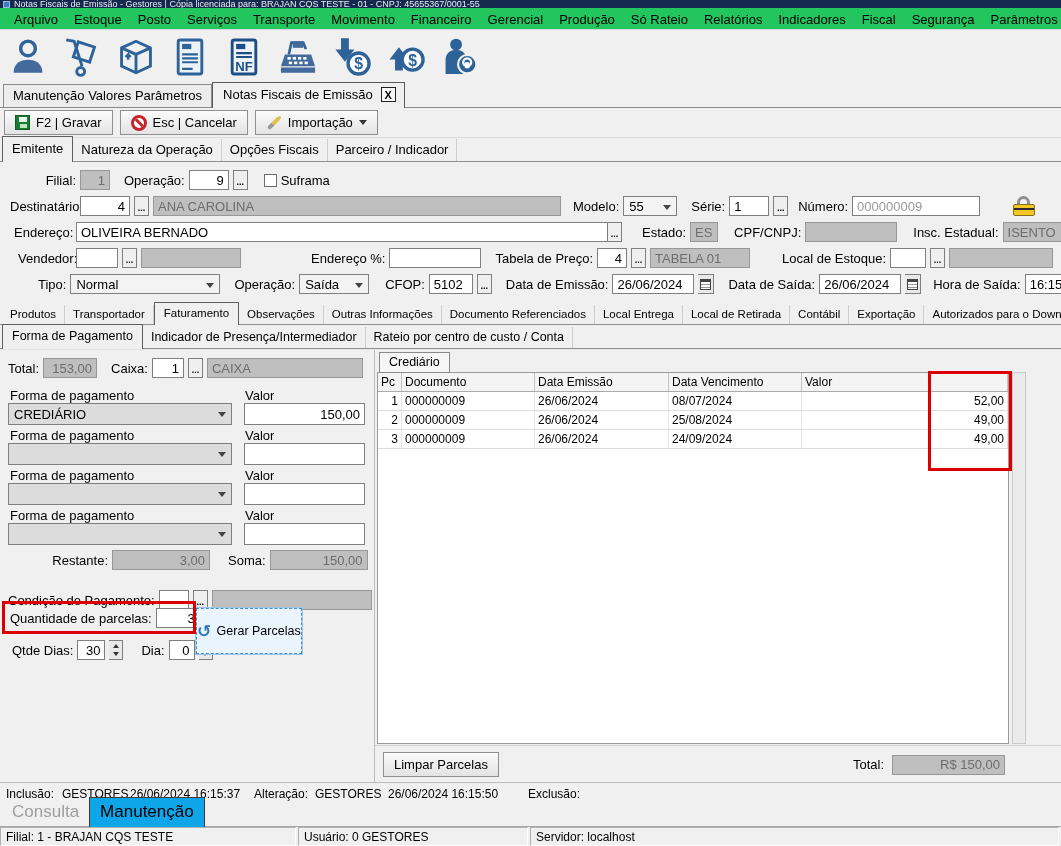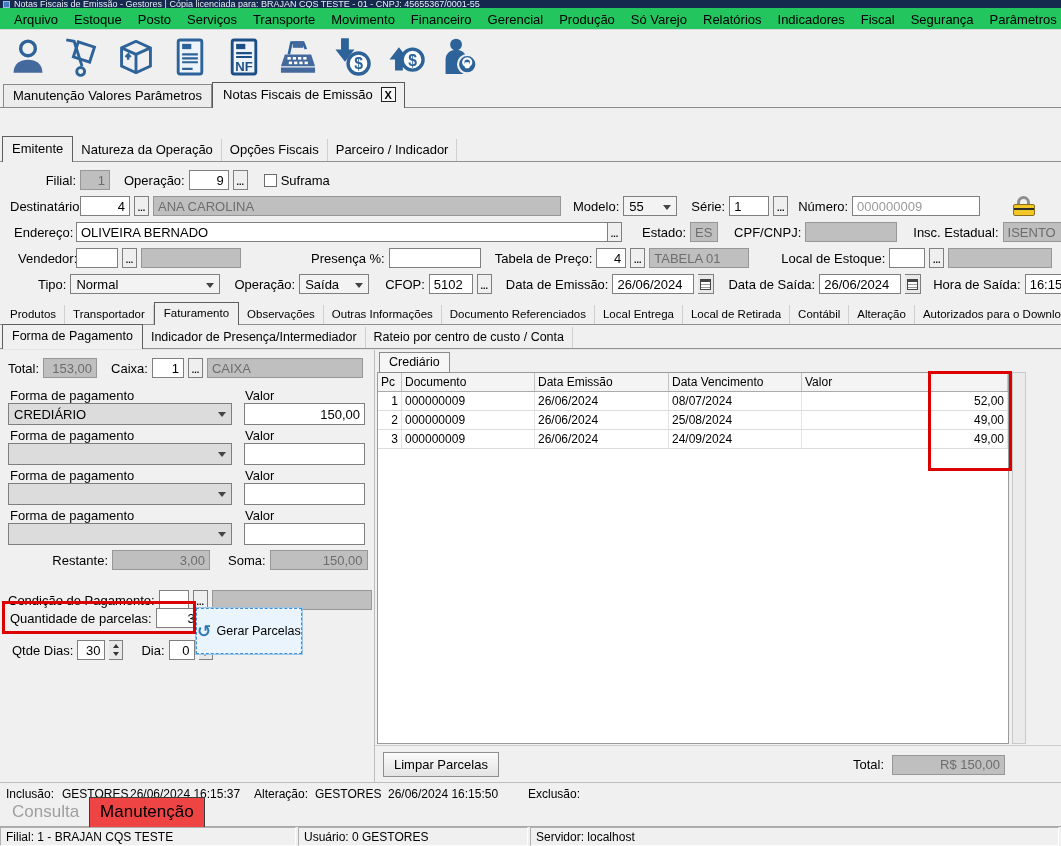--- a/index.html
+++ b/index.html
@@ -93,21 +93,21 @@
   .totgrp{display:flex;align-items:center;gap:8px}
 
   
   .annot{position:absolute;border:3px solid #dd0000;pointer-events:none;z-index:50;background:transparent}
 
   
   .audit{position:absolute;left:0;top:782px;width:100%;height:21px;background:#f0f0f0;border-top:1px solid #bdbdbd;font-size:12px}
   .audit span{position:absolute;top:4px;white-space:nowrap}
   .modetabs{position:absolute;left:0;top:803px;width:100%;height:24px;background:#f0f0f0;display:flex;align-items:flex-end;padding-left:2px;border-bottom:1px solid #a8a8a8}
   .mtab{padding:3px 10px 4px 10px;font-size:17px;color:#9e9e9e;cursor:pointer}
-  .mtab.active{color:#000;border:1px solid #3c3c3c;border-bottom:none;background:#ef4444;margin-bottom:-1px;padding:4px 10px 5px 10px}
+  .mtab.active{color:#000;border:1px solid #3c3c3c;border-bottom:none;background:#0ea5e9;margin-bottom:-1px;padding:4px 10px 5px 10px}
   .statusbar{position:absolute;left:0;top:827px;width:100%;height:19px;background:#f0f0f0;display:flex;font-size:12px}
   .scell{border:1px solid #b0b0b0;border-right-color:#fdfdfd;border-bottom-color:#fdfdfd;height:19px;display:flex;align-items:center;padding:0 5px;white-space:nowrap;overflow:hidden;margin-right:2px}
 
   
   .lock{width:24px;height:21px;position:relative;display:inline-block;cursor:pointer}
   .lock .shackle{position:absolute;left:5px;top:0;width:13px;height:11px;border:3px solid #8e8e8e;border-bottom:none;border-radius:7px 7px 0 0}
   .lock .body{position:absolute;left:1px;top:8px;width:22px;height:12px;background:repeating-linear-gradient(#f2c624 0 3px,#2b2b2b 3px 5px,#f2c624 5px 8px);border:1px solid #8a6d1f;border-radius:2px}
   .sp{display:inline-block;height:1px}
 </style>
 </head>
@@ -123,21 +123,21 @@
   <div class="menubar">
     <span class="mitem">Arquivo</span>
     <span class="mitem">Estoque</span>
     <span class="mitem">Posto</span>
     <span class="mitem">Serviços</span>
     <span class="mitem">Transporte</span>
     <span class="mitem">Movimento</span>
     <span class="mitem">Financeiro</span>
     <span class="mitem">Gerencial</span>
     <span class="mitem">Produção</span>
-    <span class="mitem">Só Varejo</span>
+    <span class="mitem">Só Rateio</span>
     <span class="mitem">Relatórios</span>
     <span class="mitem">Indicadores</span>
     <span class="mitem">Fiscal</span>
     <span class="mitem">Segurança</span>
     <span class="mitem">Parâmetros</span>
 
   </div>
 
   <div class="toolbar">
     <div class="tbtn">
@@ -220,20 +220,43 @@
   </div>
 
   <div class="wintabs">
     <div class="wtab"><span>Manutenção Valores Parâmetros</span></div>
     <div class="wtab active">
       <span>Notas Fiscais de Emissão</span>
       <span class="wclose">X</span>
     </div>
   </div>
 
+  <div class="actionbar">
+    <button class="btn">
+      <span class="icon-save">
+          <i></i>
+          <b></b>
+        </span>
+      <span>F2 | Gravar</span>
+    </button>
+    <button class="btn">
+      <span class="icon-cancel">
+          <i></i>
+        </span>
+      <span>Esc | Cancelar</span>
+    </button>
+    <button class="btn">
+      <span class="icon-wand">
+          <i></i>
+          <b></b>
+        </span>
+      <span>Importação</span>
+      <span class="drop-arrow"></span>
+    </button>
+  </div>
 
   <div class="tabstrip maintabs">
     <div class="tab active">Emitente</div>
     <div class="tab">Natureza da Operação</div>
     <div class="tab">Opções Fiscais</div>
     <div class="tab">Parceiro / Indicador</div>
   </div>
 
   <div class="formarea">
 
@@ -288,21 +311,21 @@
       <span class="lbl">Insc. Estadual:</span>
       <div class="ro" style="width:96px">ISENTO</div>
     </div>
 
     <div class="frow" style="left:18px;top:86px">
       <span class="lbl lblr" style="width:54px">Vendedor:</span>
       <input class="inp" style="width: 42px;" value="">
       <div class="dots">...</div>
       <div class="ro" style="width:100px"></div>
       <i class="sp" style="width:62px"></i>
-      <span class="lbl">Presença %:</span>
+      <span class="lbl">Endereço %:</span>
       <input class="inp" style="width: 92px;" value="">
       <i class="sp" style="width:6px"></i>
       <span class="lbl">Tabela de Preço:</span>
       <input class="inp r" style="width: 30px;" value="4">
       <div class="dots">...</div>
       <div class="ro" style="width:100px">TABELA 01</div>
       <i class="sp" style="width:24px"></i>
       <span class="lbl">Local de Estoque:</span>
       <input class="inp" style="width: 36px;" value="">
       <div class="dots">...</div>
@@ -347,21 +370,21 @@
   <div class="tabstrip detailtabs">
     <div class="tab">Produtos</div>
     <div class="tab">Transportador</div>
     <div class="tab active">Faturamento</div>
     <div class="tab">Observações</div>
     <div class="tab">Outras Informações</div>
     <div class="tab">Documento Referenciados</div>
     <div class="tab">Local Entrega</div>
     <div class="tab">Local de Retirada</div>
     <div class="tab">Contábil</div>
-    <div class="tab">Alteração</div>
+    <div class="tab">Exportação</div>
     <div class="tab">Autorizados para o Download do XML</div>
 
   </div>
 
   <div class="tabstrip paytabs">
     <div class="tab active">Forma de Pagamento</div>
     <div class="tab">Indicador de Presença/Intermediador</div>
     <div class="tab">Rateio por centro de custo / Conta</div>
   </div>
 

